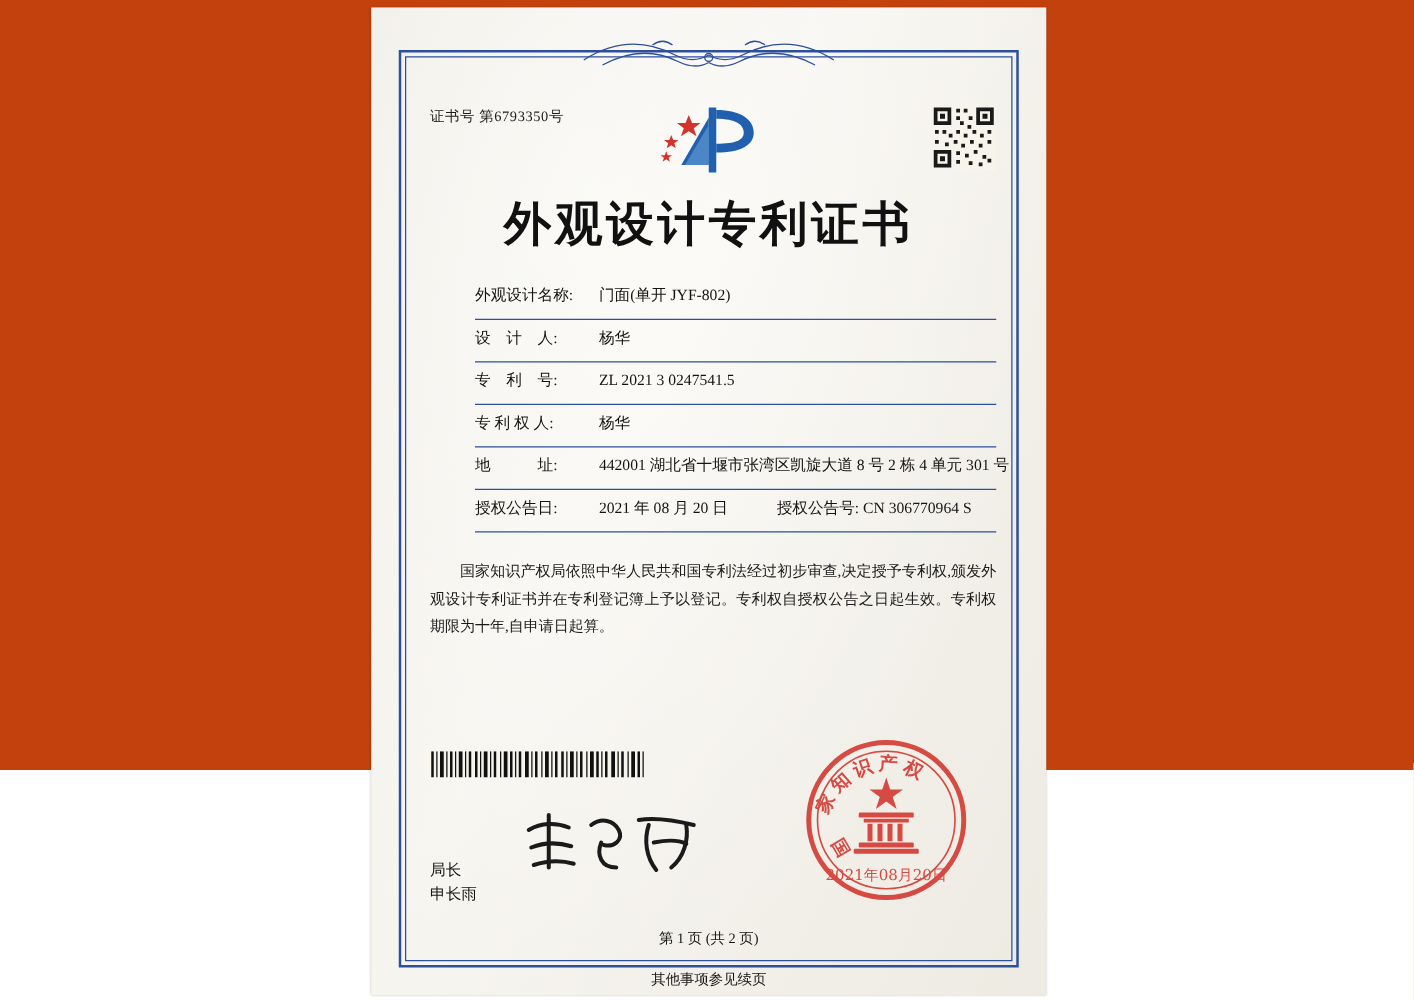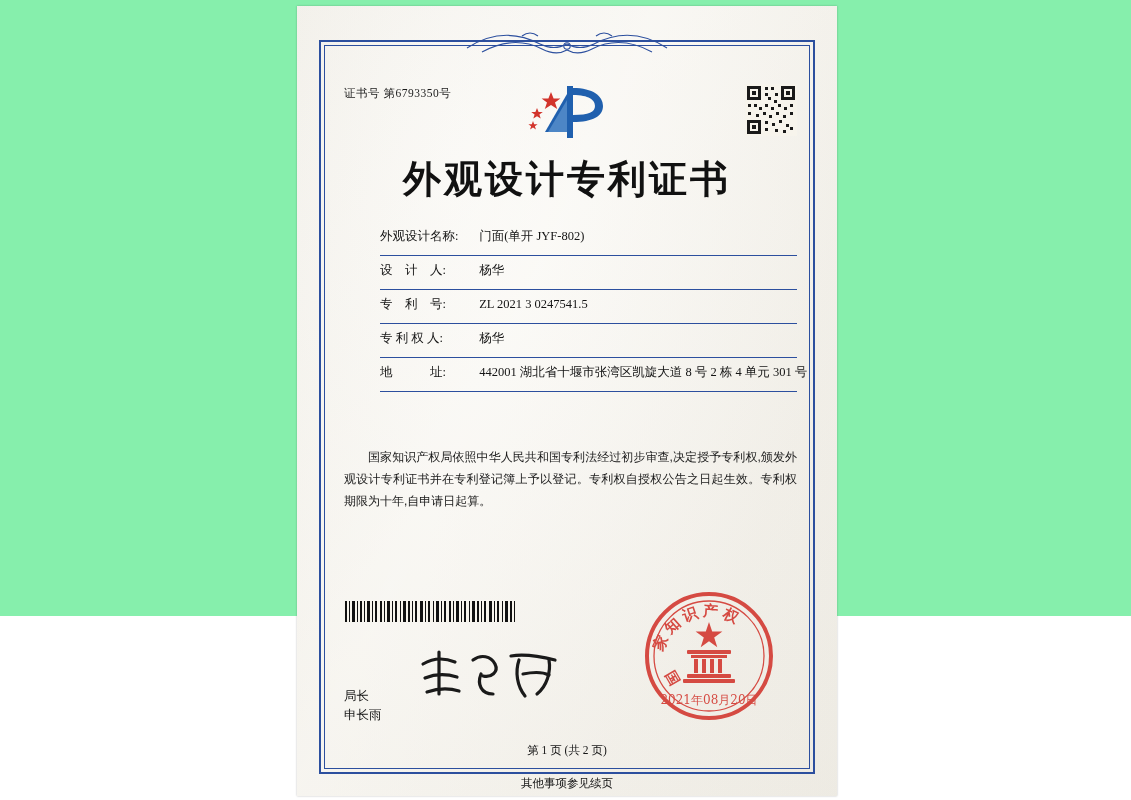--- a/index.html
+++ b/index.html
@@ -11,21 +11,21 @@
     width: 1131px;
     height: 800px;
     font-family: "Liberation Serif", serif;
     overflow: hidden;
   }
 
   #page {
     position: relative;
     width: 1131px;
     height: 616px;
-    background: #86efac;
+    background: #c2410c;
   }
 
   
   .paper {
     position: absolute;
     left: 297px;
     top: 6px;
     width: 540px;
     height: 790px;
     background: #f7f4ec;
@@ -142,21 +142,21 @@
 
   .body-text {
     position: absolute;
     left: 47px;
     right: 40px;
     top: 440px;
     font-size: 12px;
     line-height: 1.85;
     color: #1a1a1a;
     text-align: justify;
-    font-family: Liberation Sans, sans-serif;
+    font-family: Liberation Serif, serif;
   }
   .body-text p {
     margin: 0 0 2px 0;
     text-indent: 2em;
   }
 
   .barcode {
     position: absolute;
     left: 47px;
     top: 595px;
@@ -332,20 +332,27 @@
         <span class="field-value">杨华</span>
         <div class="underline-row"></div>
       </div>
 
       <div class="field-row">
         <span class="field-label label-w4">地　　　址:</span>
         <span class="field-value">442001 湖北省十堰市张湾区凯旋大道 8 号 2 栋 4 单元 301 号</span>
         <div class="underline-row"></div>
       </div>
 
+      <div class="field-row dual">
+        <span class="field-label label-w4">授权公告日:</span>
+        <span class="field-value">2021 年 08 月 20 日</span>
+        <span class="field-label second-label">授权公告号:</span>
+        <span class="field-value">CN 306770964 S</span>
+        <div class="underline-row"></div>
+      </div>
 
     </div>
 
     <div class="body-text">
       <p>国家知识产权局依照中华人民共和国专利法经过初步审查,决定授予专利权,颁发外观设计专利证书并在专利登记簿上予以登记。专利权自授权公告之日起生效。专利权期限为十年,自申请日起算。</p>
     </div>
 
     <div class="barcode">
       <svg viewBox="0 0 172 21" width="172" height="21" preserveAspectRatio="none">
         <rect x="0" y="0" width="172" height="21" fill="#f7f4ec"></rect>

